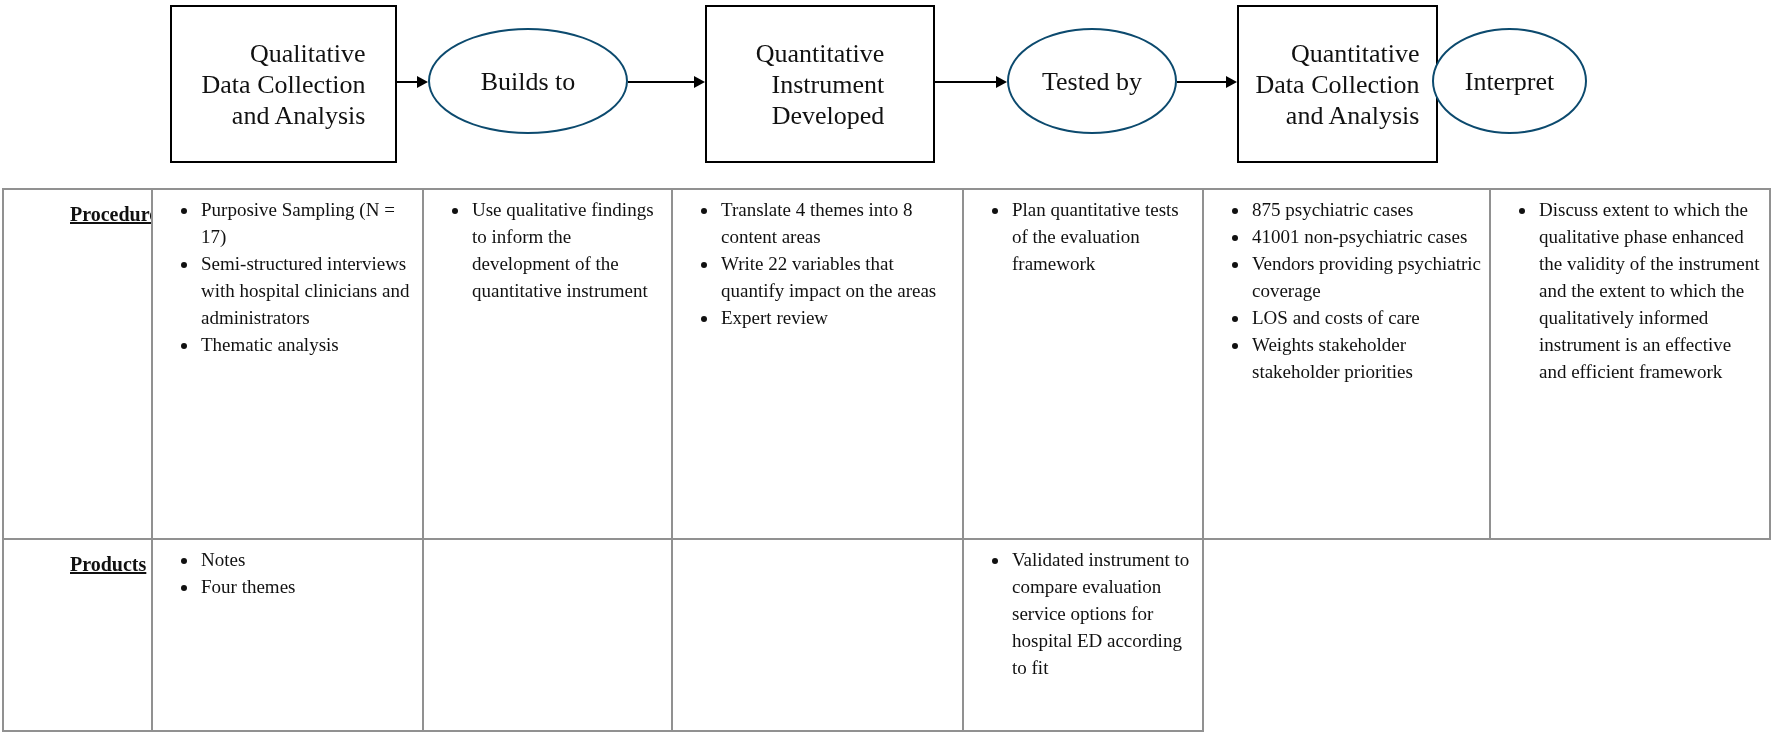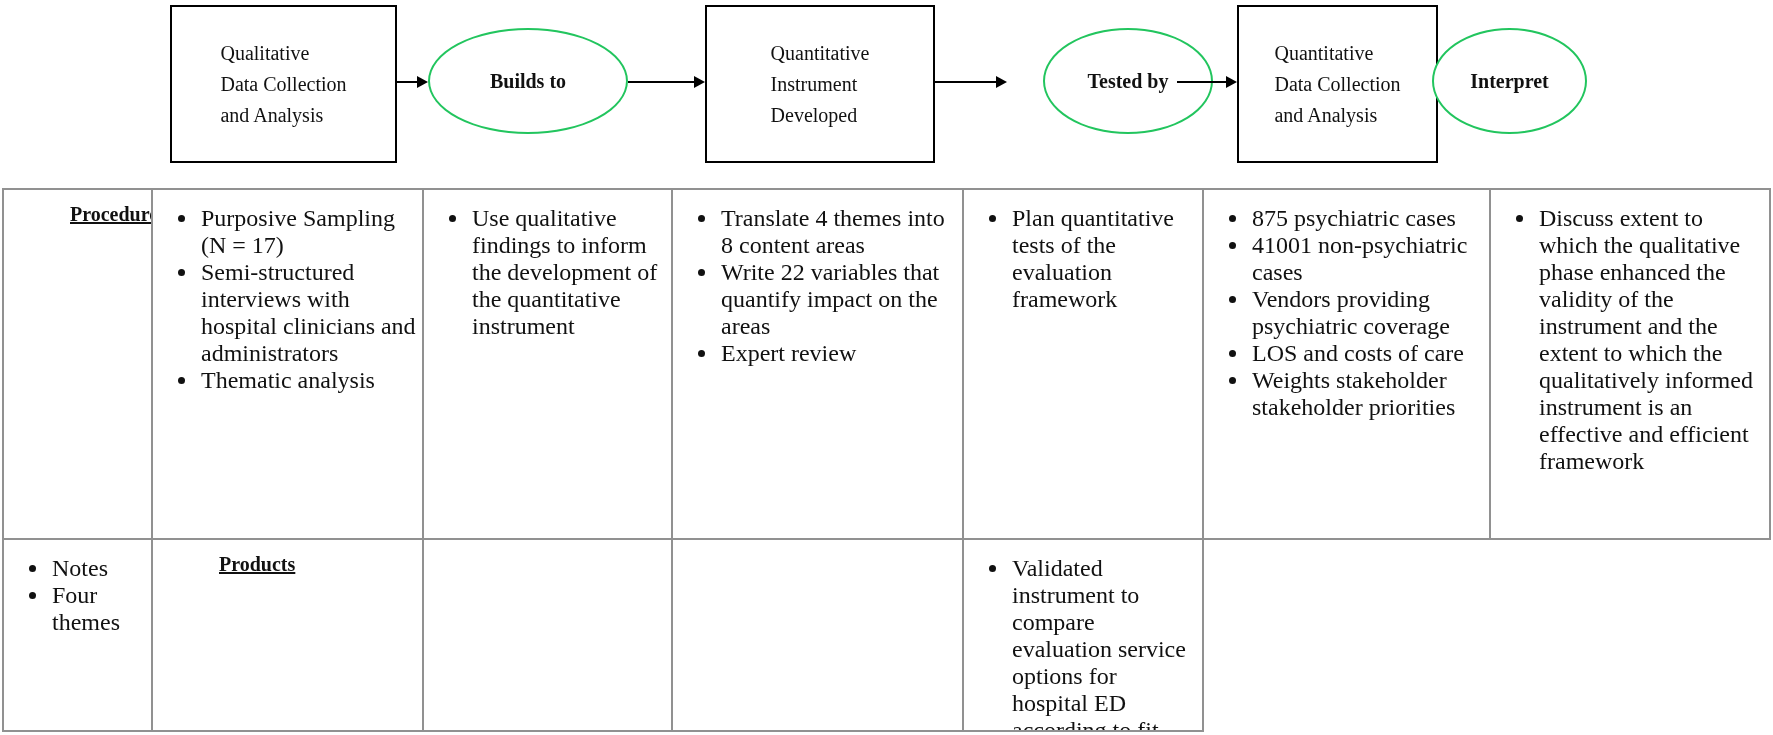--- a/index.html
+++ b/index.html
@@ -3,37 +3,37 @@
 <meta charset="utf-8">
 <style>
   * { box-sizing: border-box; }
   html,body { margin:0; padding:0; background:#ffffff; }
   body { font-family:"Liberation Serif","DejaVu Serif",serif; color:#111111; }
   .canvas { position:relative; width:1773px; height:735px; background:#ffffff; overflow:hidden; }
 
   
   .flow { position:absolute; top:0; left:0; width:1773px; height:188px; }
   .shape { position:absolute; display:flex; align-items:center; justify-content:center;
-           text-align:left; font-size:20px; line-height:31px; background:#ffffff; }
+           text-align:right; font-size:26px; line-height:31px; background:#ffffff; }
   .shape.rect    { border:2px solid #000000; }
-  .shape.ellipse { border:2px solid #22c55e; border-radius:50%;font-weight:bold; }
+  .shape.ellipse { border:2px solid #0c4a6e; border-radius:50%; }
   .shape-label { white-space:pre-line; padding:0 6px; }
   .arrow { position:absolute; height:2px; background:#000000; }
   .arrow::after { content:""; position:absolute; right:-11px; top:-5px; width:0; height:0;
                   border-left:11px solid #000000; border-top:6px solid transparent;
                   border-bottom:6px solid transparent; }
 
   
   .design-table { position:absolute; top:188px; left:2px;
                   display:grid;
                   grid-template-columns:149px 271px 249px 291px 240px 287px 280px;
                   grid-template-rows:350px 192px;
                   border-top:2px solid #919191; border-left:2px solid #919191; }
   .cell { border-right:2px solid #919191; border-bottom:2px solid #919191;
-          font-size:24px; line-height:27px; padding:15px 6px 6px 0; overflow:hidden; background:#ffffff; }
+          font-size:19px; line-height:27px; padding:6px 6px 6px 0; overflow:hidden; background:#ffffff; }
   .rowhead { padding:11px 4px 4px 26px; font-size:20px; }
   .rowhead .rowhead-label { font-weight:bold; text-decoration:underline;margin-left:40px; }
   ul.bullets { margin:0; padding:0 0 0 46px; list-style:disc outside; }
   ul.bullets li { padding-left:2px; }
 </style>
 </head>
 <body>
 
 <div class="canvas">
 
@@ -54,21 +54,21 @@
     <div class="arrow" style="left:628px; top:81px; width:66px;"></div>
 
     <div class="shape rect" style="left:705px; top:5px; width:230px; height:158px;">
       <span class="shape-label">Quantitative
 Instrument
 Developed</span>
     </div>
 
     <div class="arrow" style="left:935px; top:81px; width:61px;"></div>
 
-    <div class="shape ellipse" style="left:1043px; top:28px; width:170px; height:106px;">
+    <div class="shape ellipse" style="left:1007px; top:28px; width:170px; height:106px;">
       <span class="shape-label">Tested by</span>
     </div>
 
     <div class="arrow" style="left:1177px; top:81px; width:49px;"></div>
 
     <div class="shape rect" style="left:1237px; top:5px; width:201px; height:158px;">
       <span class="shape-label">Quantitative
 Data Collection
 and Analysis</span>
     </div>
@@ -118,28 +118,28 @@
           <li>LOS and costs of care</li>
           <li>Weights stakeholder stakeholder priorities</li>
         </ul>
     </div>
     <div class="cell">
       <ul class="bullets">
           <li>Discuss extent to which the qualitative phase enhanced the validity of the instrument and the extent to which the qualitatively informed instrument is an effective and efficient framework</li>
         </ul>
     </div>
 
+    <div class="cell rowhead">
+      <span class="rowhead-label">Products</span>
+    </div>
     <div class="cell">
       <ul class="bullets">
           <li>Notes</li>
           <li>Four themes</li>
         </ul>
-    </div>
-    <div class="cell rowhead">
-      <span class="rowhead-label">Products</span>
     </div>
     <div class="cell">
       <ul class="bullets"></ul>
     </div>
     <div class="cell">
       <ul class="bullets"></ul>
     </div>
     <div class="cell">
       <ul class="bullets">
           <li>Validated instrument to compare evaluation service options for hospital ED according to fit</li>

